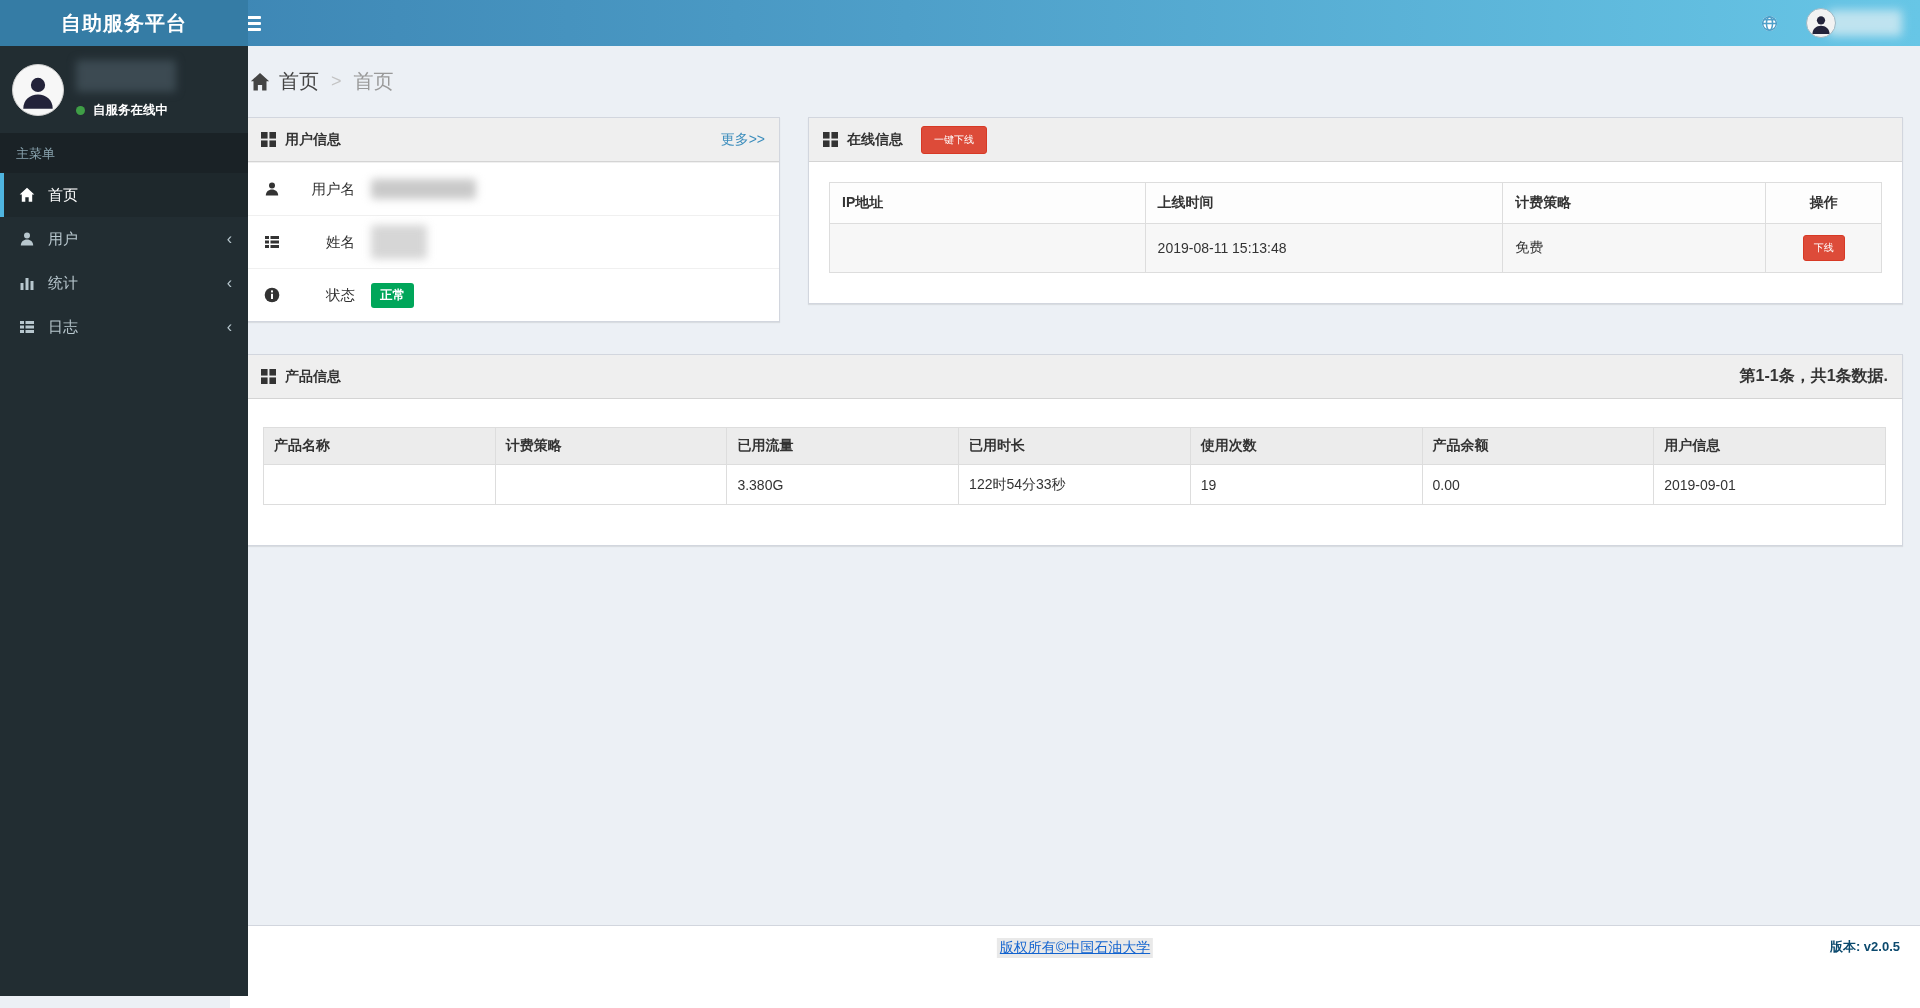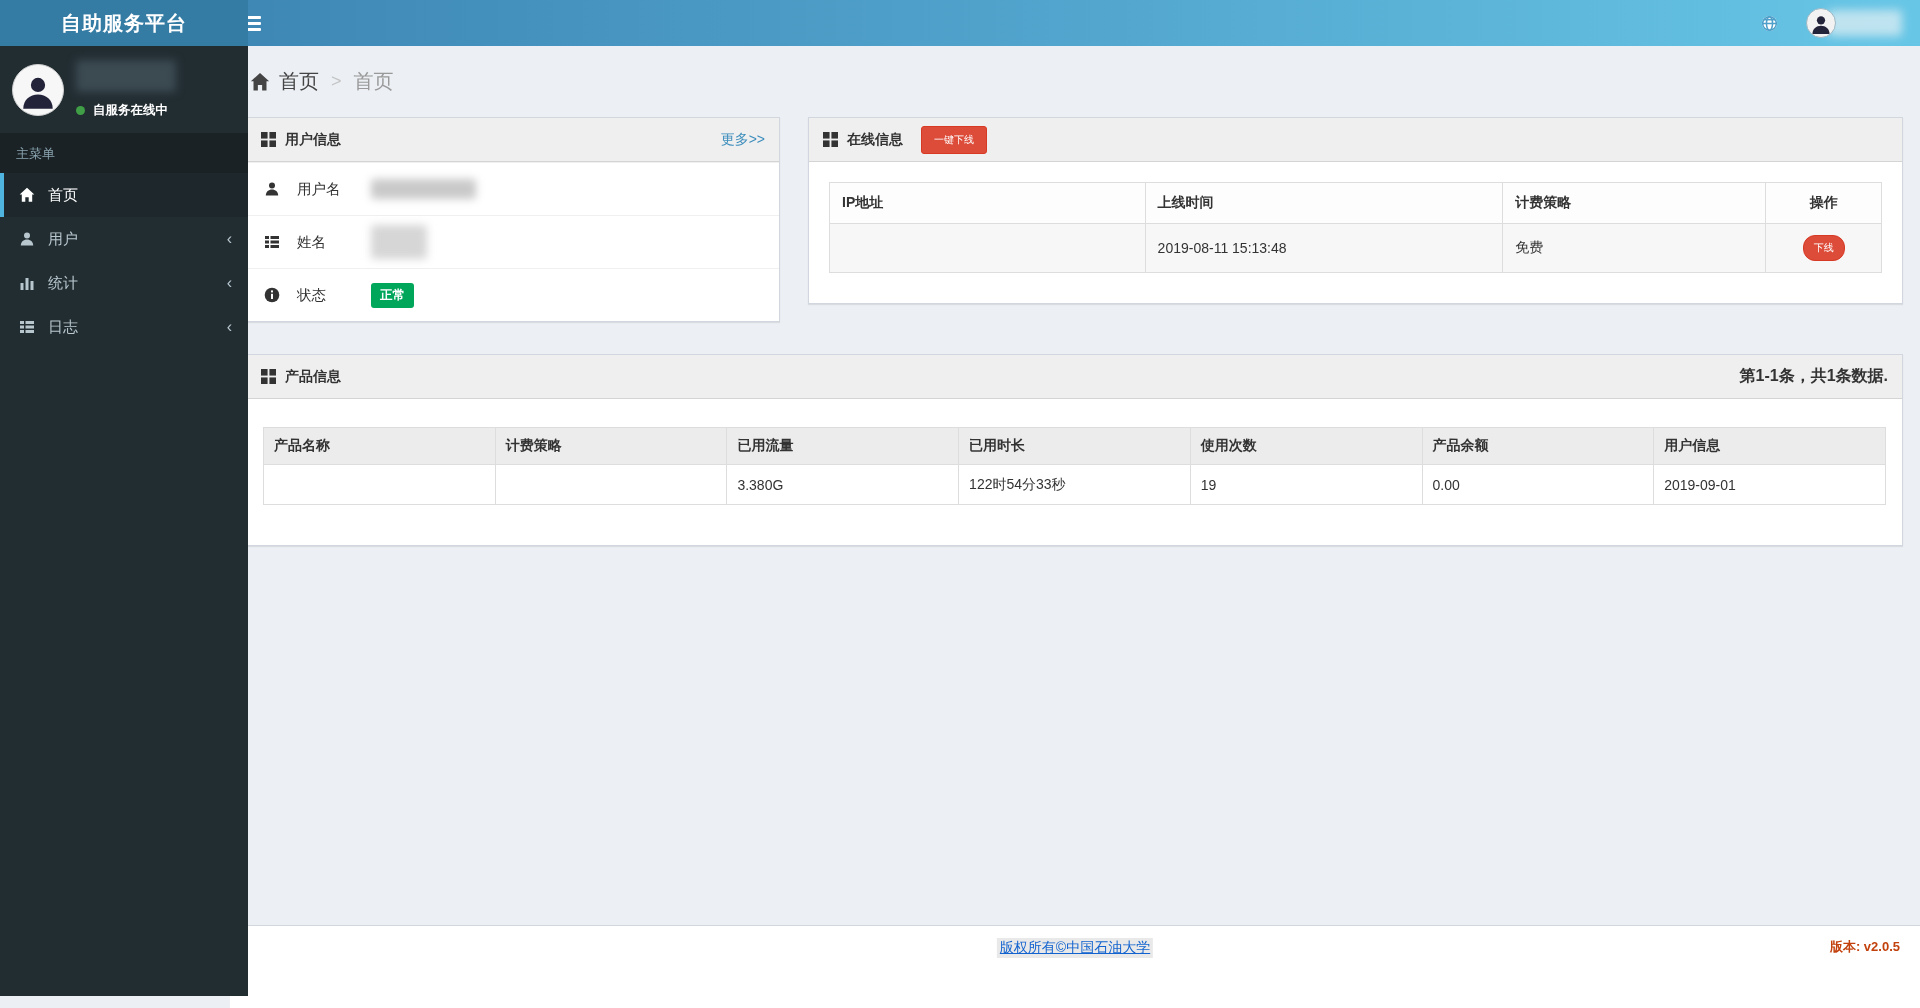--- a/index.html
+++ b/index.html
@@ -62,57 +62,57 @@
   .panel-hd .grid-ic svg { width:15px; height:15px; fill:#333; }
   .panel-title { font-weight:bold; font-size:14px; color:#333; }
 
   .row1 { display:flex; gap:28px; align-items:flex-start; }
   .panel-user { width:534px; flex:none; }
   .more-link { margin-left:auto; color:#3c8dbc; font-size:14px; text-decoration:none; cursor:pointer; }
   .info-row { display:flex; align-items:center; height:53px; padding:0 16px; border-top:1px solid #f0f0f0; }
   .info-row:first-of-type { border-top:none; }
   .info-row .f-icon { width:18px; display:flex; justify-content:center; margin-right:16px; }
   .info-row .f-icon svg { width:16px; height:16px; fill:#333; }
-  .info-label { width:58px; font-size:14.5px; color:#333; }
+  .info-label { width:58px; font-size:14.5px; color:#333;text-align:right; }
   .val-redact-1 { width:105px; height:20px; background:#c9c9c9; margin-left:16px; }
   .val-redact-2 { width:56px; height:34px; background:#d6d6d6; margin-left:16px; }
   .badge-success { margin-left:16px; background:#00a65a; color:#fff; font-size:12.5px; padding:4px 9px;
                    border-radius:3px; font-weight:bold; }
 
   .panel-online { flex:1; }
   .btn-danger { background:#dd4b39; border:1px solid #d73925; color:#fff; font-size:10px; border-radius:3px;
                 cursor:pointer; font-family:inherit; }
   .btn-bulk { margin-left:18px; padding:6px 12px; }
   .online-body { padding:20px 20px 30px; }
   table { border-collapse:collapse; width:100%; }
   .data-table { border:1px solid #c8c8c8; table-layout:fixed; }
   .data-table th { text-align:left; font-size:14px; font-weight:bold; color:#333; padding:11px 12px;
                    border:1px solid #ddd; background:#fdfdfd; }
   .data-table td { font-size:14px; color:#333; padding:11px 12px; border:1px solid #ddd; }
   .online-table td { background:#f7f7f7; height:48px; }
   .online-table th.col-action, .online-table td.col-action { text-align:center; }
   .online-table .col-ip { width:30%; } .online-table .col-time { width:34%; }
   .online-table .col-policy { width:25%; } .online-table .col-action { width:11%; }
   .ip-redact { width:140px; height:30px; background:#dedede; }
-  .btn-offline { padding:5px 10px;border-radius:12px; }
+  .btn-offline { padding:5px 10px; }
 
   .panel-product { margin-top:32px; }
   .pagination-info { margin-left:auto; font-size:16px; font-weight:bold; color:#333; }
   .product-body { padding:28px 16px 40px; }
   .product-table th { background:#ececec; padding:9px 10px; }
   .product-table td { padding:9px 10px; height:40px; }
   .prod-redact-1 { width:72px; height:26px; background:#d2d2d2; }
   .prod-redact-2 { width:30px; height:26px; background:#d9d9d9; }
 
   
   .footer { position:absolute; left:230px; right:0; bottom:0; height:83px; background:#fff;
             border-top:1px solid #d2d6de; }
   .copyright-link { position:absolute; left:50%; transform:translateX(-50%); top:12px; font-size:14px;
                     color:#1263cf; text-decoration:underline; background:#e9e9e9; padding:1px 3px; cursor:pointer; }
-  .version-text { position:absolute; right:20px; top:12px; font-size:13px; font-weight:bold; color:#c2410c; }
+  .version-text { position:absolute; right:20px; top:12px; font-size:13px; font-weight:bold; color:#0c4a6e; }
 </style>
 </head>
 <body>
 
 <div class="app">
 
   <aside class="sidebar">
     <div class="logo">
       <span>自助服务平台</span>
     </div>

